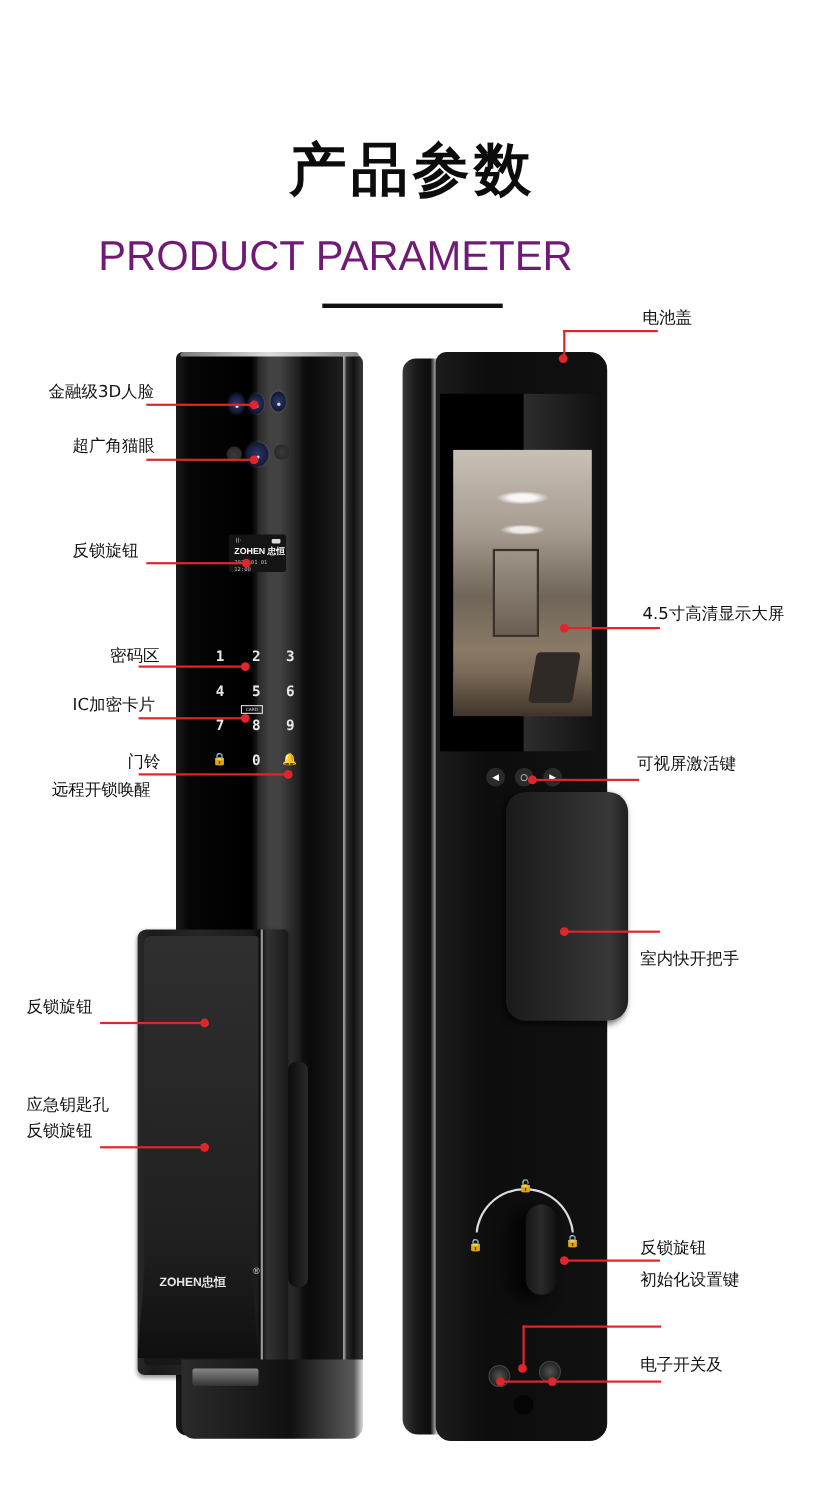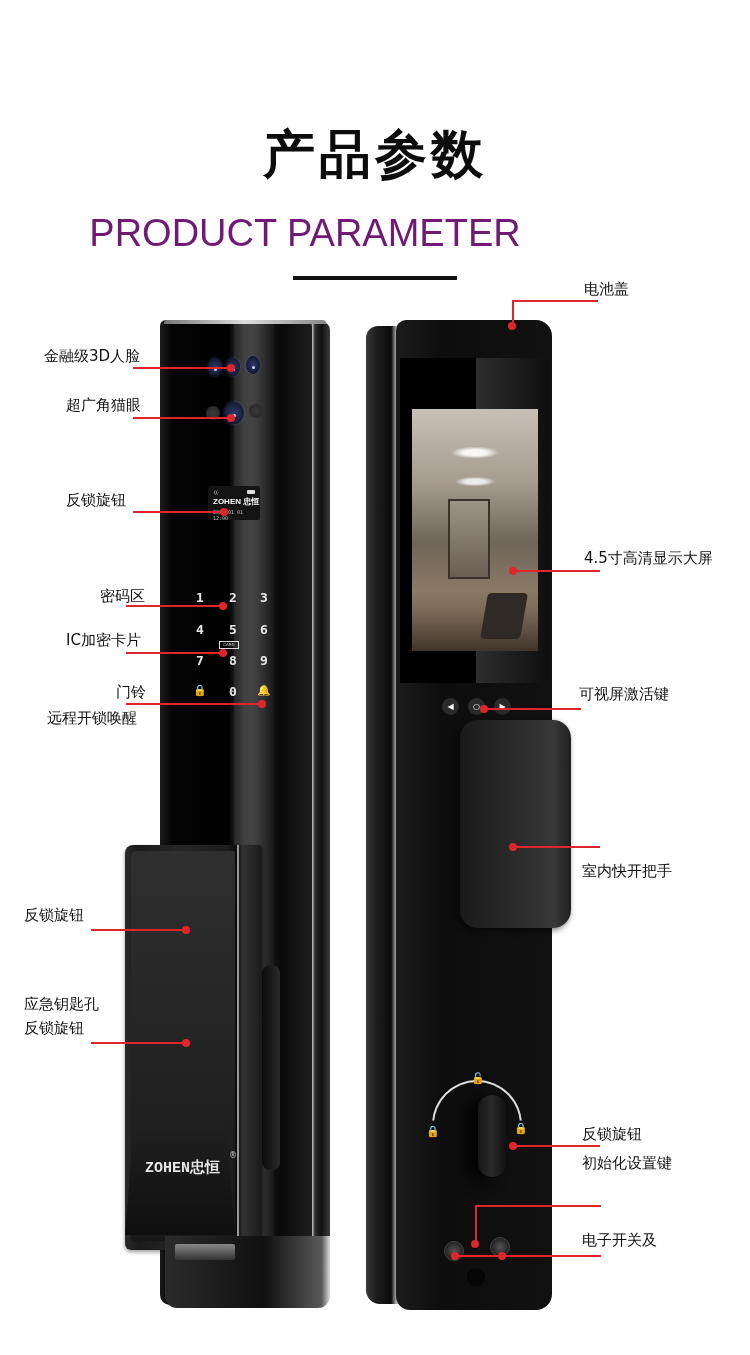--- a/index.html
+++ b/index.html
@@ -35,21 +35,21 @@
   .ext-screen .wifi { position: absolute; left: 6px; top: 3px; font-size: 5px; color: #ddd; }
   .ext-screen .batt { position: absolute; right: 5px; top: 4px; width: 8px; height: 4px; background: #ddd; border-radius: 1px; }
   .key { position: absolute; width: 20px; text-align: center; color: #e8e8e8; font-family: "DejaVu Sans Mono", monospace; font-size: 13px; font-weight: bold; }
   .card-ico { position: absolute; left: 59px; top: 336px; width: 20px; height: 8px; border: 1px solid #ddd; font-size: 4px; color: #ddd; text-align: center; line-height: 6px; }
 
   .handle-left { position: absolute; left: 125px; top: 845px; width: 137px; height: 405px; border-radius: 8px 4px 6px 6px;
      background: linear-gradient(90deg, #2a2a2a 0%, #1a1a1a 10%, #262626 40%, #1c1c1c 75%, #0a0a0a 82%, #333 86%, #1a1a1a 100%); box-shadow: 0 2px 4px rgba(0,0,0,0.4); }
   .handle-left .face { position: absolute; left: 6px; top: 6px; width: 104px; height: 390px; border-radius: 6px 2px 4px 4px;
      background: linear-gradient(180deg, #2f2f2f 0%, #222 60%, #181818 100%); }
   .handle-left .bevel { position: absolute; left: 0; top: 280px; width: 110px; height: 110px; background: linear-gradient(180deg, #202020, #0f0f0f); clip-path: polygon(8% 0, 92% 0, 100% 100%, 0 100%); }
-  .handle-left .logo { position: absolute; left: 20px; top: 313px; color: #e6e6e6; font-family: Liberation Mono, monospace; font-weight: bold; font-size: 15px; white-space: nowrap; }
+  .handle-left .logo { position: absolute; left: 20px; top: 313px; color: #e6e6e6; font-family: Liberation Sans, sans-serif; font-weight: bold; font-size: 11px; white-space: nowrap; }
   .handle-left .reg { position: absolute; left: 104px; top: 306px; color: #ccc; font-size: 8px; }
   .handle-left .side-edge { position: absolute; left: 112px; top: 0; width: 2px; height: 395px; background: #9a9a9a; }
   .grip-slot { position: absolute; left: 262px; top: 965px; width: 18px; height: 205px; border-radius: 8px; background: linear-gradient(90deg, #0b0b0b, #2a2a2a); }
   .dl-foot { position: absolute; left: 165px; top: 1236px; width: 165px; height: 72px; border-radius: 0 0 12px 12px;
      background: linear-gradient(90deg, #2b2b2b, #101010 60%, #5a5a5a 95%, #ddd 100%); }
   .dl-foot .rail { position: absolute; left: 10px; top: 8px; width: 60px; height: 16px; background: linear-gradient(180deg, #888, #333); border-radius: 2px; }
 
   
   .dev-right { position: absolute; left: 366px; top: 320px; width: 186px; height: 990px; }
   .dr-side { position: absolute; left: 0; top: 6px; width: 36px; height: 978px; border-radius: 12px 0 0 14px;

